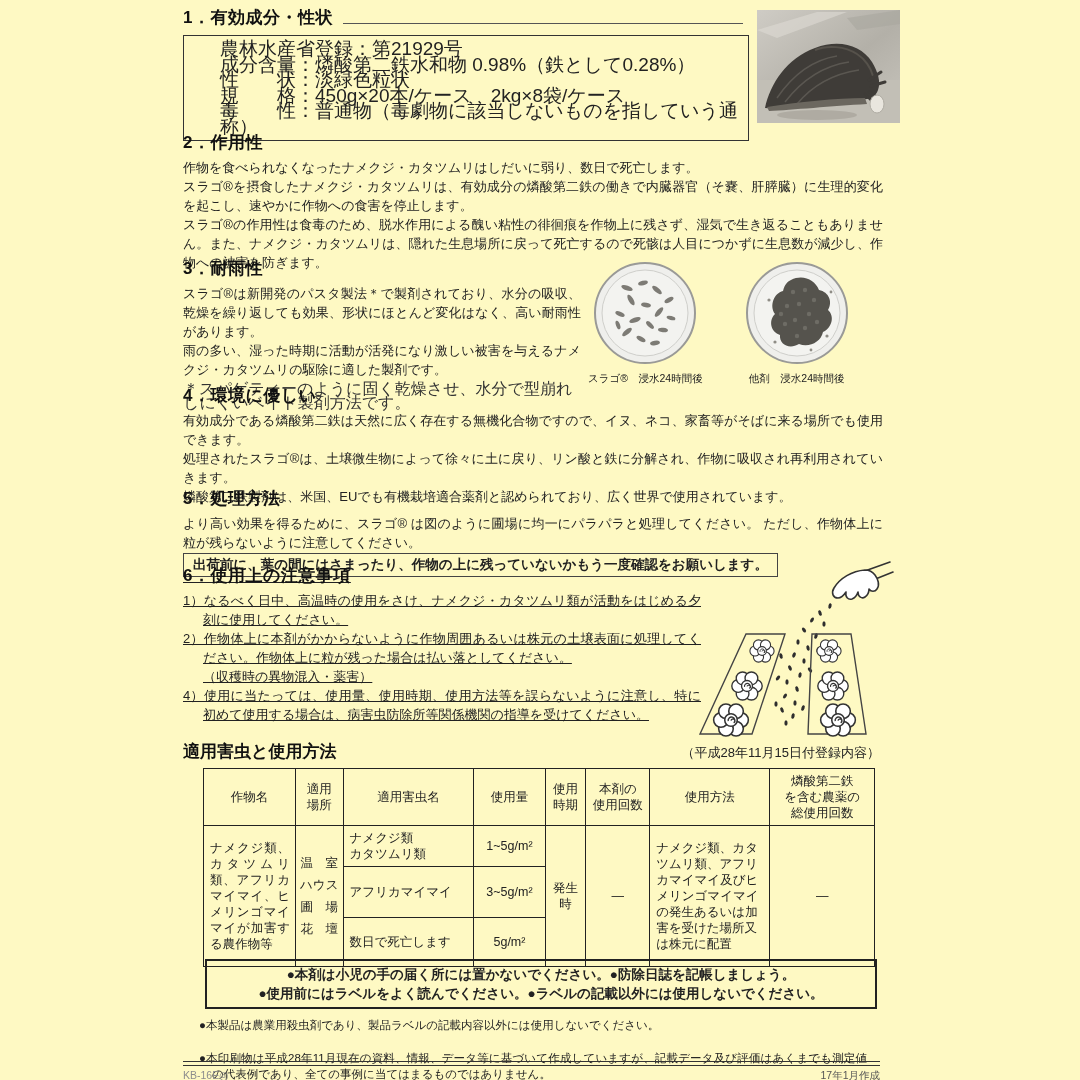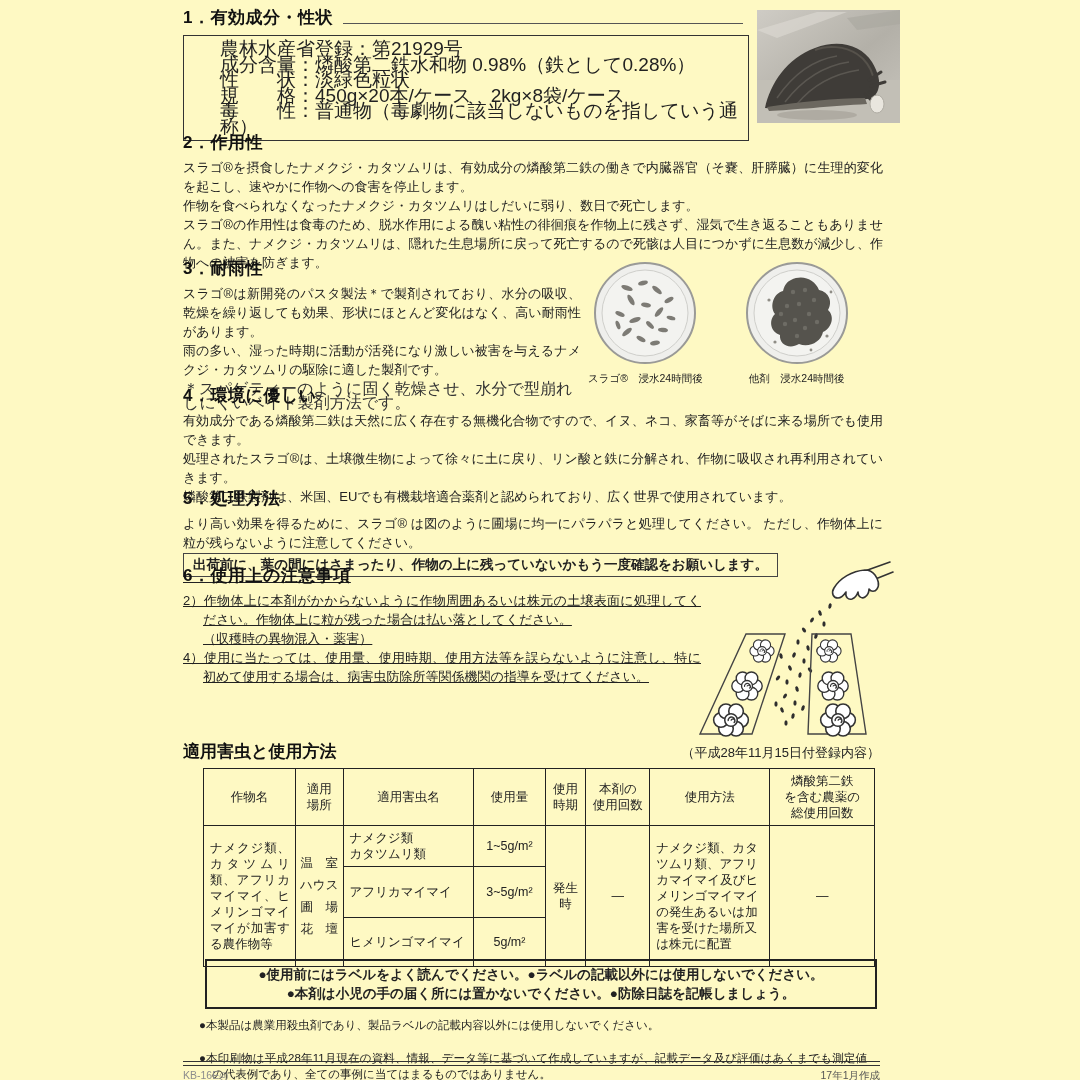--- a/index.html
+++ b/index.html
@@ -82,22 +82,22 @@
       <path d="M10,97 C40,92 80,88 108,88 L110,94 C75,96 35,100 12,101 Z" fill="#6b675f"></path>
       <path d="M112,70 L124,62 M114,76 L128,72" stroke="#3f3c38" stroke-width="3" stroke-linecap="round"></path>
       <path d="M108,84 L116,92 M112,82 L122,88" stroke="#3f3c38" stroke-width="2.5" stroke-linecap="round"></path>
       <ellipse cx="120" cy="94" rx="7" ry="9" fill="#e9e6de" stroke="#b0ada4"></ellipse>
       <ellipse cx="60" cy="105" rx="40" ry="5" fill="#9b978e" opacity="0.5"></ellipse>
     </svg>
   </div>
 
   <div class="abs" style="left:183px;top:131px;width:700px;">
     <h2 class="sec-title">2．作用性</h2>
+    <p class="body">作物を食べられなくなったナメクジ・カタツムリはしだいに弱り、数日で死亡します。</p>
     <p class="body">スラゴ®を摂食したナメクジ・カタツムリは、有効成分の燐酸第二鉄の働きで内臓器官（そ嚢、肝膵臓）に生理的変化を起こし、速やかに作物への食害を停止します。</p>
-    <p class="body">作物を食べられなくなったナメクジ・カタツムリはしだいに弱り、数日で死亡します。</p>
     <p class="body">スラゴ®の作用性は食毒のため、脱水作用による醜い粘性の徘徊痕を作物上に残さず、湿気で生き返ることもありません。また、ナメクジ・カタツムリは、隠れた生息場所に戻って死亡するので死骸は人目につかずに生息数が減少し、作物への被害を防ぎます。</p>
   </div>
 
   <div class="abs" style="left:183px;top:257px;width:700px;">
     <h2 class="sec-title">3．耐雨性</h2>
     <div class="sec3-text">
       <p class="body">スラゴ®は新開発のパスタ製法＊で製剤されており、水分の吸収、乾燥を繰り返しても効果、形状にほとんど変化はなく、高い耐雨性があります。</p>
       <p class="body">雨の多い、湿った時期に活動が活発になり激しい被害を与えるナメクジ・カタツムリの駆除に適した製剤です。</p>
       <div class="rain-footnote">＊スパゲティーのように固く乾燥させ、水分で型崩れしにくいベイト製剤方法です。</div>
     </div>
@@ -168,20 +168,21 @@
   </div>
 
   <div class="abs" style="left:183px;top:487px;width:700px;">
     <h2 class="sec-title">5．処理方法</h2>
     <p class="body">より高い効果を得るために、スラゴ® は図のように圃場に均一にパラパラと処理してください。 ただし、作物体上に粒が残らないように注意してください。</p>
     <div class="note-box">出荷前に、葉の間にはさまったり、作物の上に残っていないかもう一度確認をお願いします。</div>
   </div>
 
   <div class="abs" style="left:183px;top:564px;width:518px;text-decoration:underline;">
     <h2 class="sec-title">6．使用上の注意事項</h2>
+    <p class="precaution">1）なるべく日中、高温時の使用をさけ、ナメクジ・カタツムリ類が活動をはじめる夕刻に使用してください。</p>
     <p class="precaution">2）作物体上に本剤がかからないように作物周囲あるいは株元の土壌表面に処理してください。作物体上に粒が残った場合は払い落としてください。
 （収穫時の異物混入・薬害）</p>
     <p class="precaution">4）使用に当たっては、使用量、使用時期、使用方法等を誤らないように注意し、特に初めて使用する場合は、病害虫防除所等関係機関の指導を受けてください。</p>
   </div>
 
   <div class="abs" style="left:690px;top:558px;">
     <svg width="205" height="182" viewBox="0 0 205 182">
       <defs>
         <g id="cab">
           <g fill="#ffffff" stroke="#333" stroke-width="1.4">
@@ -290,30 +291,30 @@
           <td rowspan="3">発生時</td>
           <td rowspan="3">—</td>
           <td rowspan="3" class="left">ナメクジ類、カタツムリ類、アフリカマイマイ及びヒメリンゴマイマイの発生あるいは加害を受けた場所又は株元に配置</td>
           <td rowspan="3">—</td>
         </tr>
         <tr>
           <td class="left" style="height:42px;">アフリカマイマイ</td>
           <td>3~5g/m²</td>
         </tr>
         <tr>
-          <td class="left" style="height:40px;">ヒメリンゴマイマイ</td>
+          <td class="left" style="height:40px;">数日で死亡します</td>
           <td>5g/m²</td>
         </tr>
       </tbody>
     </table>
   </div>
 
   <div class="abs big-note-box" style="left:205px;top:959px;">
+    <div>●本剤は小児の手の届く所には置かないでください。●防除日誌を記帳しましょう。</div>
     <div>●使用前にはラベルをよく読んでください。●ラベルの記載以外には使用しないでください。</div>
-    <div>●本剤は小児の手の届く所には置かないでください。●防除日誌を記帳しましょう。</div>
   </div>
 
   <div class="abs" style="left:183px;top:1001px;width:700px;">
     <p class="footnote">●本製品は農業用殺虫剤であり、製品ラベルの記載内容以外には使用しないでください。</p>
     <p class="footnote">●本印刷物は平成28年11月現在の資料、情報、データ等に基づいて作成していますが、記載データ及び評価はあくまでも測定値の代表例であり、全ての事例に当てはまるものではありません。</p>
   </div>
 
   <div class="abs footer-line" style="left:183px;top:1061px;"></div>
   <div class="abs footer-row" style="left:183px;top:1069px;">
     <span class="footer-code">KB-16E◎</span>

